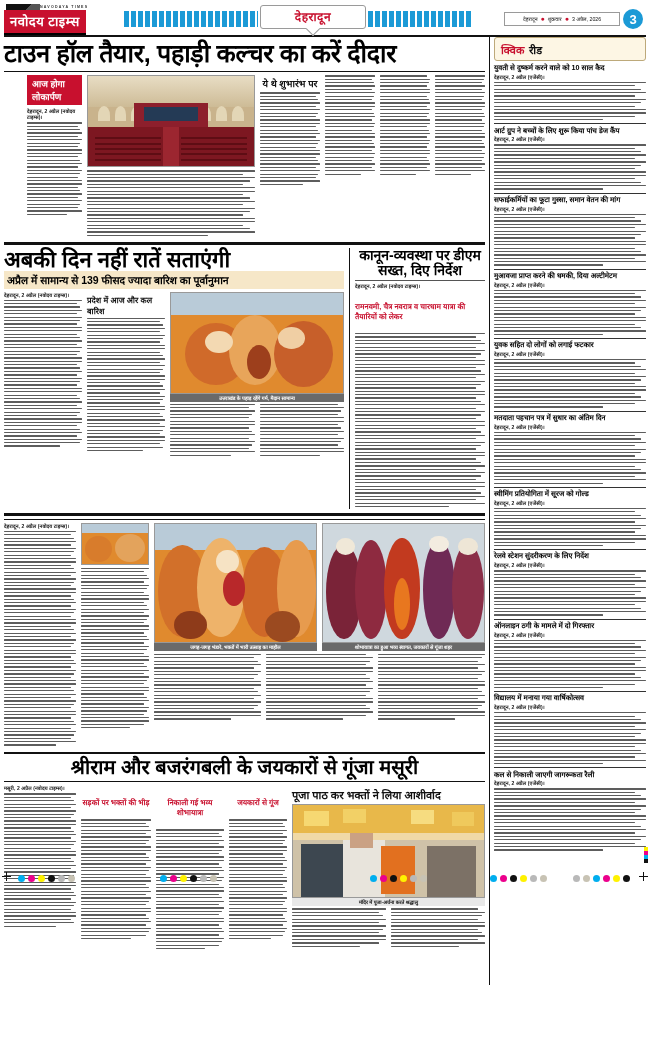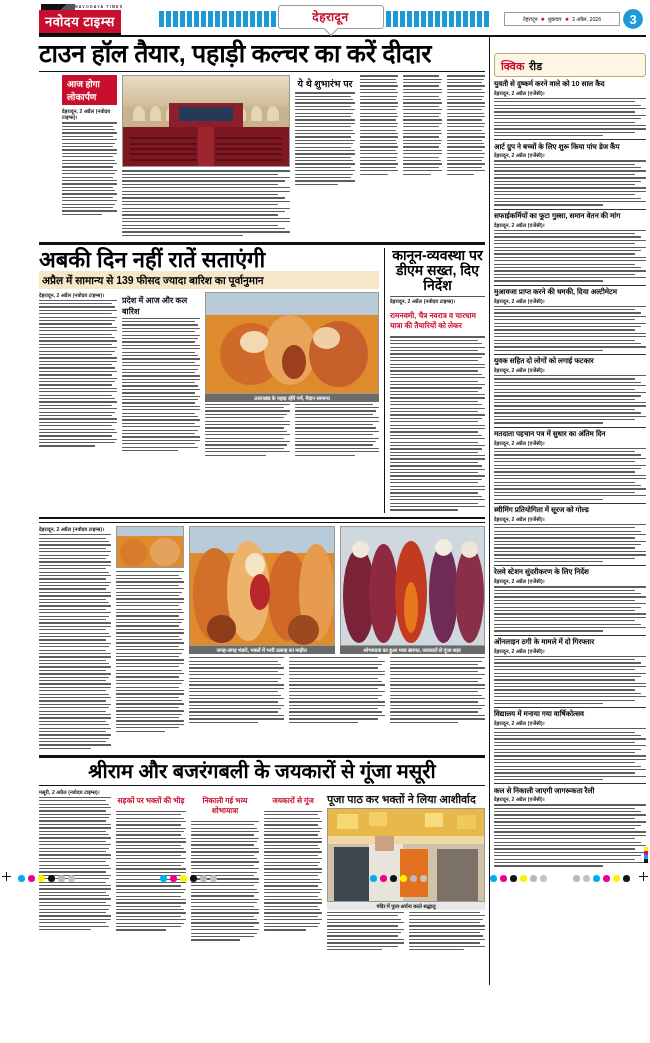--- a/index.html
+++ b/index.html
@@ -1,17 +1,17 @@
 <!DOCTYPE html>
 <html><head>
 <meta charset="utf-8">
 <style>
   html,body{margin:0;padding:0;background:#ffffff;}
   body{width:650px;height:1043px;overflow:hidden;font-family:"Liberation Sans",sans-serif;color:#111;}
-  .page{position:relative;width:650px;height:887px;background:#fff;box-sizing:border-box;padding-left:35px;}
+  .page{position:relative;width:650px;height:887px;background:#fff;box-sizing:border-box;}
 
   
   .masthead{position:relative;height:34px;display:flex;align-items:center;padding:4px 4px 0 4px;box-sizing:border-box;}
   .logo-wrap{position:relative;width:118px;flex:0 0 118px;}
   .logo-fold{width:34px;height:9px;background:linear-gradient(135deg,#111 0%,#111 60%,#555 60%,#555 100%);margin-left:2px;}
   .logo-tag{font-size:3.6px;letter-spacing:1.2px;color:#333;margin-left:36px;margin-top:-8px;font-weight:bold;}
   .logo-box{margin-top:1px;background:#c8102e;color:#fff;font-size:13px;font-weight:bold;
     padding:2px 6px 3px 6px;display:inline-block;letter-spacing:.5px;border-bottom:2px solid #000;}
   .bars{flex:1;height:16px;display:flex;gap:2px;overflow:hidden;margin:0 2px;}
   .bar{flex:0 0 5px;height:16px;background:#1b9ad6;}
@@ -24,21 +24,21 @@
     display:flex;align-items:center;justify-content:center;gap:3px;background:#fff;white-space:nowrap;}
   .dot-sep{color:#c8102e;font-size:7px;line-height:0;}
   .pagenum{flex:0 0 26px;display:flex;align-items:center;justify-content:center;}
   .pagenum .circ{width:20px;height:20px;border-radius:50%;background:#1b9ad6;color:#fff;font-size:13px;
     font-weight:bold;display:flex;align-items:center;justify-content:center;}
   .ruleline{height:2px;background:#111;margin:1px 4px 0 4px;}
 
   
   .body-grid{display:flex;padding:0 4px;box-sizing:border-box;height:948px;}
   .left-zone{flex:1;padding-right:4px;border-right:1.5px solid #111;}
-  .side-zone{flex:0 0 152px;padding-left:4px;margin-top:16px;}
+  .side-zone{flex:0 0 152px;padding-left:4px;}
 
   
   .hl-main{font-size:25px;font-weight:bold;line-height:1.05;letter-spacing:-.3px;padding:3px 0 2px 0;color:#000;}
   .hl-med{font-size:22px;font-weight:bold;line-height:1.05;color:#000;}
   .hl-sm{font-size:13px;font-weight:bold;line-height:1.1;color:#000;}
   .hl-sub-band{background:#f6e7c8;font-size:10.5px;font-weight:bold;padding:2px 3px;color:#000;}
   .hl-deck{font-size:9.5px;font-weight:bold;text-align:center;padding:2px 0;}
   .redbadge{display:inline-block;background:#c8102e;color:#fff;font-weight:bold;font-size:9px;padding:2px 5px;}
   .hr-thin{height:1px;background:#111;margin:3px 0;}
   .hr-thick{height:2.5px;background:#111;margin:4px 0 3px 0;}
@@ -48,21 +48,21 @@
   .cols{display:flex;gap:5px;}
   .col{flex:1;min-width:0;}
   .txt{--lh:3.4px;}
   .txt .ln{height:1.25px;background:#5d5d5d;margin-bottom:2.15px;border-radius:.5px;}
   .txt .ln.s1{width:100%;}
   .txt .ln.s2{width:93%;}
   .txt .ln.s3{width:97%;}
   .txt .ln.s4{width:72%;}
   .byline{font-size:5px;color:#111;font-weight:bold;margin-bottom:2px;letter-spacing:.1px;}
   .subhead-c{font-size:8px;font-weight:bold;text-align:left;margin:2px 0 2px 0;}
-  .subhead-r{font-size:7.5px;font-weight:bold;color:#c8102e;margin:6px 0;}
+  .subhead-r{font-size:7.5px;font-weight:bold;color:#c8102e;margin:12px 0;}
 
   
   .photo{position:relative;overflow:hidden;border:.5px solid #999;}
   .cap{font-size:5px;font-weight:bold;text-align:center;background:#e8e8e8;padding:1px 0;}
   .cap.dark{background:#6a6a6a;color:#fff;}
 
   
   .hall{background:linear-gradient(#d9c9a8,#cbb territory);}
   .hall-inner{position:absolute;inset:0;background:#c9b38c;}
   .hall-ceil{position:absolute;left:0;right:0;top:0;height:34%;background:linear-gradient(#e8ddc4,#cdbb96);}

